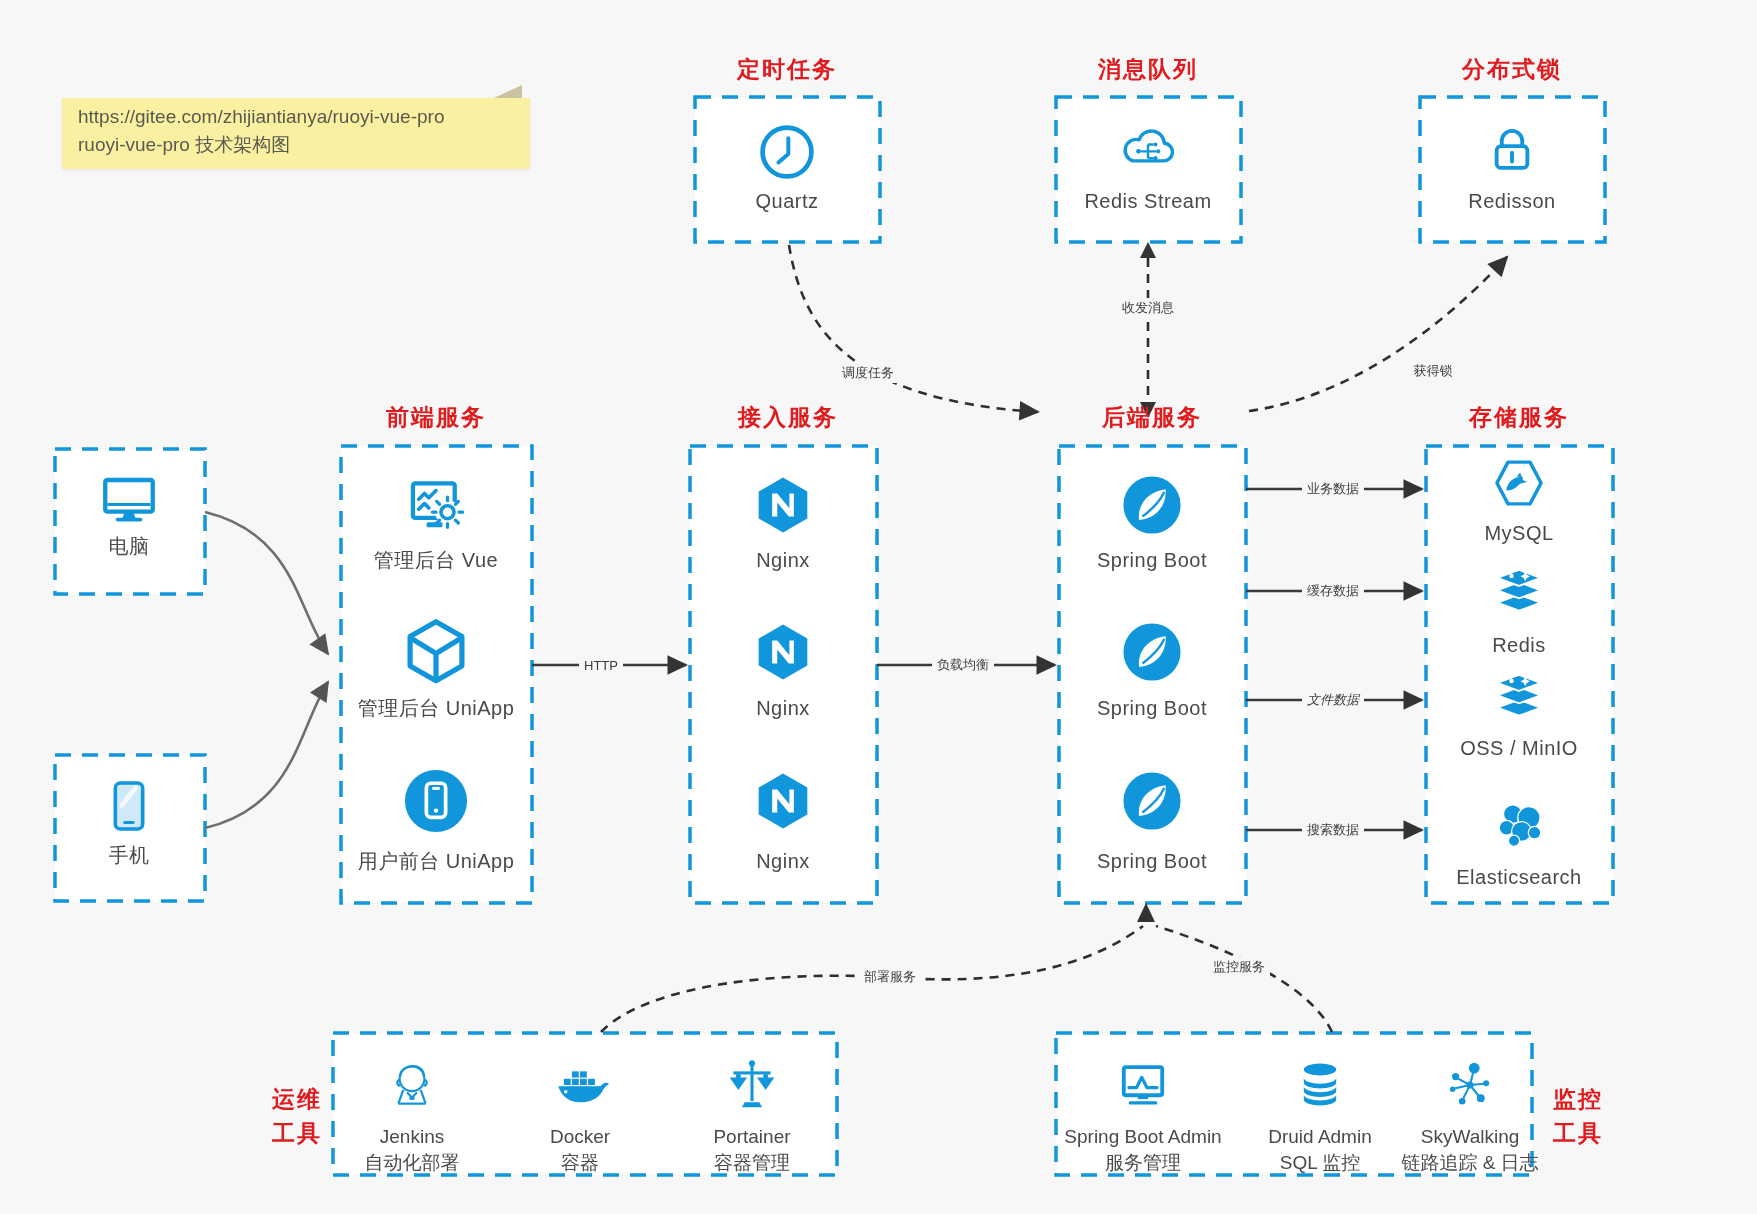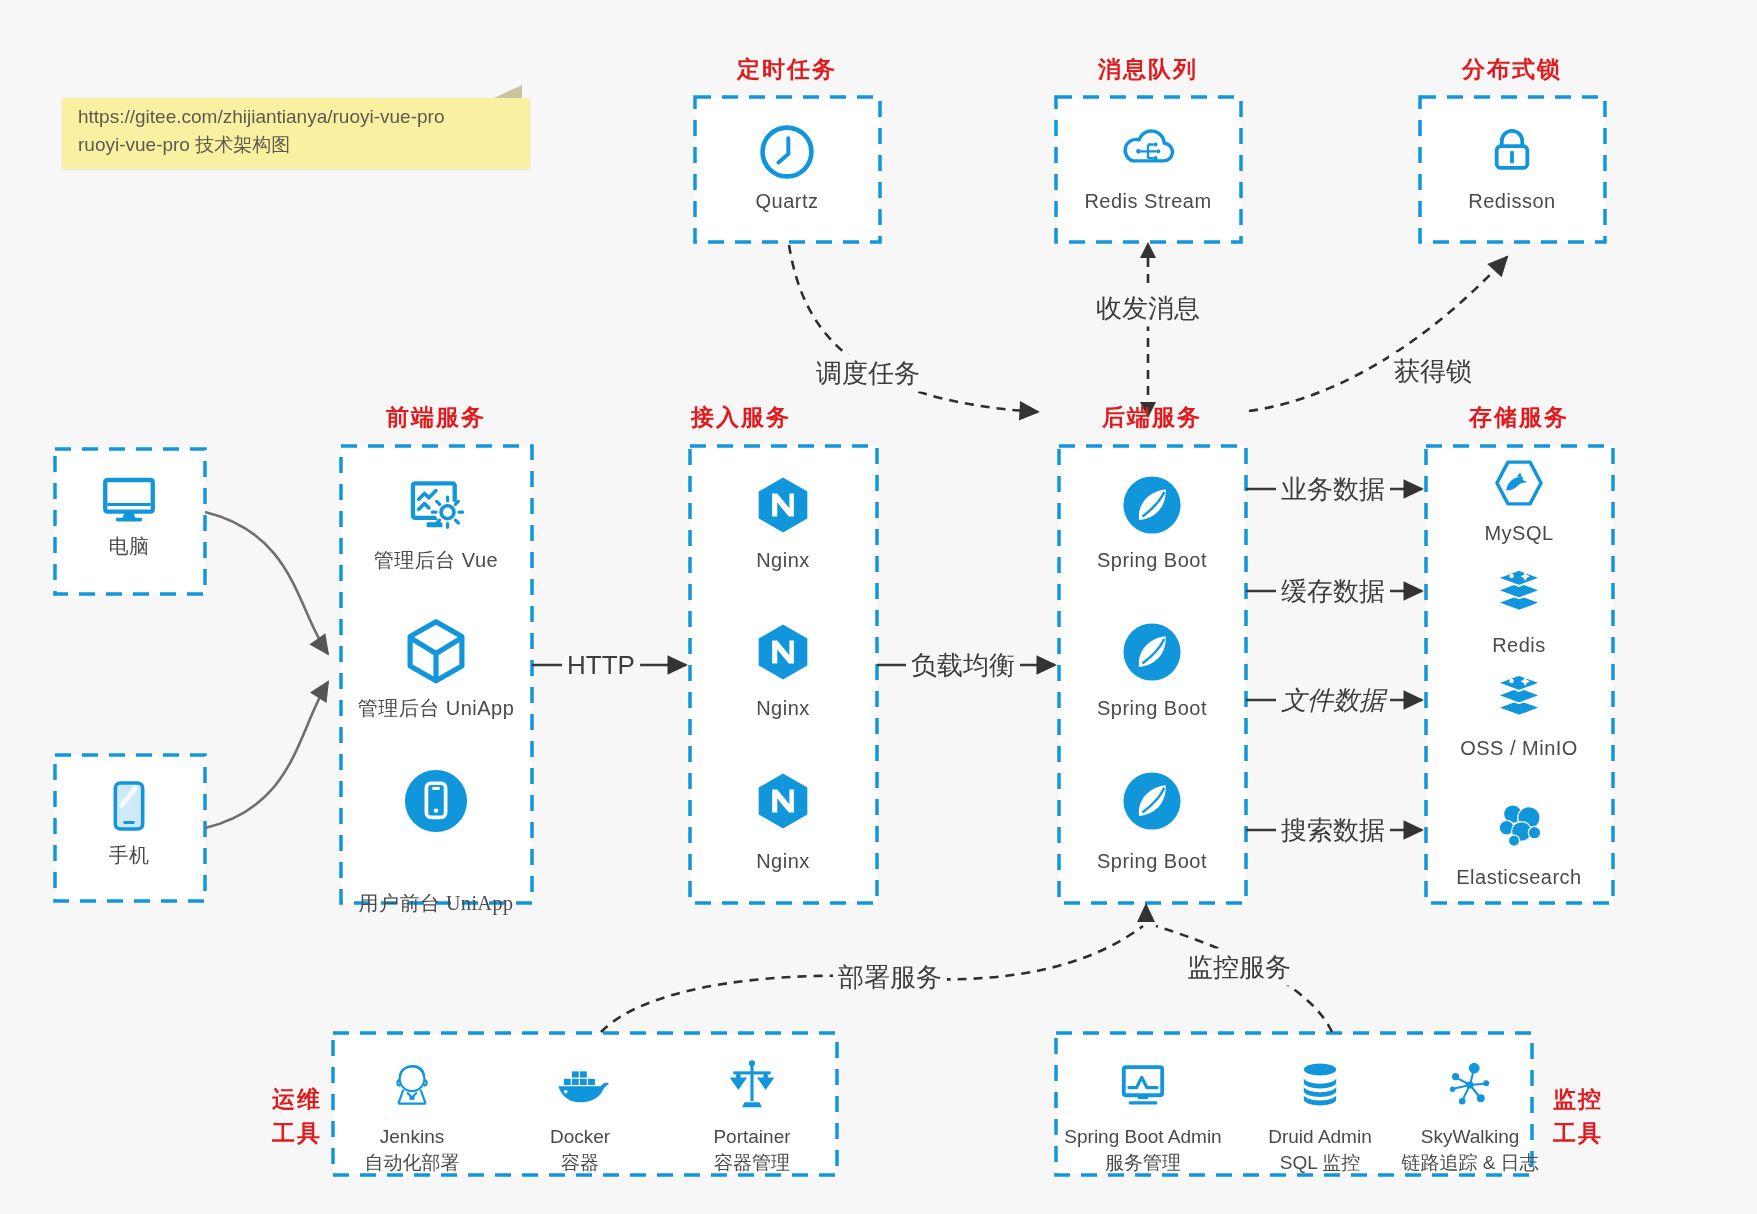--- a/index.html
+++ b/index.html
@@ -7,21 +7,21 @@
     --line:#3a3a3a; --gray:#6f6f6f; --note_bg:#f9f1a1; --note_fold:#c9c3a0; --box_fill:#ffffff;
   }
   html,body{margin:0;padding:0;background:var(--bg);}
   .canvas{position:relative;width:1757px;height:1214px;background:var(--bg);overflow:hidden;
           font-family:"Liberation Sans","DejaVu Sans",sans-serif;}
   .wires{position:absolute;left:0;top:0;z-index:0;}
   .abs{position:absolute;z-index:2;}
   .ctr{transform:translate(-50%,-50%);white-space:nowrap;}
   .gtitle{font-size:23px;font-weight:700;color:var(--red);letter-spacing:2px;text-align:center;line-height:34px;}
   .nlabel{font-size:20px;color:var(--ink);letter-spacing:.5px;}
-  .elabel{font-size:26px;color:#3d3d3d;background:var(--bg);padding:1px 5px;}
+  .elabel{font-size:13px;color:#3d3d3d;background:var(--bg);padding:1px 5px;}
   .icon{transform:translate(-50%,-50%);z-index:1;}
   .b2{transform:translate(-50%,0);text-align:center;font-size:19px;color:var(--ink);line-height:26px;white-space:nowrap;}
   .note{background:var(--note_bg);color:#5b5a50;font-size:19px;line-height:28px;padding:5px 0 0 16px;
         box-shadow:0 1px 2px rgba(0,0,0,.08);}
   .note .fold{position:absolute;top:-13px;right:8px;width:0;height:0;
         border-left:28px solid transparent;border-bottom:13px solid var(--note_fold);}
 </style>
 </head>
 <body>
 
@@ -225,21 +225,21 @@
   <div class="abs note" style="left:62px;top:98px;width:452px;height:66px;">
     <div class="fold"></div>
     <div>https://gitee.com/zhijiantianya/ruoyi-vue-pro</div>
     <div>ruoyi-vue-pro 技术架构图</div>
   </div>
 
   <div class="abs ctr gtitle" style="left:787px;top:69px;">定时任务</div>
   <div class="abs ctr gtitle" style="left:1148px;top:69px;">消息队列</div>
   <div class="abs ctr gtitle" style="left:1512px;top:69px;">分布式锁</div>
   <div class="abs ctr gtitle" style="left:436px;top:417px;">前端服务</div>
-  <div class="abs ctr gtitle" style="left:741px;top:417px;">接入服务</div>
+  <div class="abs ctr gtitle" style="left:788px;top:417px;">接入服务</div>
   <div class="abs ctr gtitle" style="left:1152px;top:417px;">后端服务</div>
   <div class="abs ctr gtitle" style="left:1519px;top:417px;">存储服务</div>
   <div class="abs ctr gtitle" style="left:297px;top:1116px;">
     <div>运维</div>
     <div>工具</div>
   </div>
   <div class="abs ctr gtitle" style="left:1578px;top:1116px;">
     <div>监控</div>
     <div>工具</div>
   </div>
@@ -273,21 +273,21 @@
       <use href="#i-adminvue"></use>
     </svg>
   <div class="abs ctr nlabel" style="left:436px;top:560px;">管理后台 Vue</div>
   <svg class="abs icon" style="left:436px;top:652px;width:74px;height:74px;">
       <use href="#i-unicube"></use>
     </svg>
   <div class="abs ctr nlabel" style="left:436px;top:708px;">管理后台 UniApp</div>
   <svg class="abs icon" style="left:436px;top:801px;width:74px;height:74px;">
       <use href="#i-mobileapp"></use>
     </svg>
-  <div class="abs ctr nlabel" style="left:436px;top:903px;font-family:Liberation Serif, serif;">用户前台 UniApp</div>
+  <div class="abs ctr nlabel" style="left:436px;top:861px;">用户前台 UniApp</div>
 
   <svg class="abs icon" style="left:783px;top:505px;width:64px;height:64px;">
       <use href="#i-nginx"></use>
     </svg>
   <div class="abs ctr nlabel" style="left:783px;top:560px;">Nginx</div>
   <svg class="abs icon" style="left:783px;top:652px;width:64px;height:64px;">
       <use href="#i-nginx"></use>
     </svg>
   <div class="abs ctr nlabel" style="left:783px;top:708px;">Nginx</div>
   <svg class="abs icon" style="left:783px;top:801px;width:64px;height:64px;">

